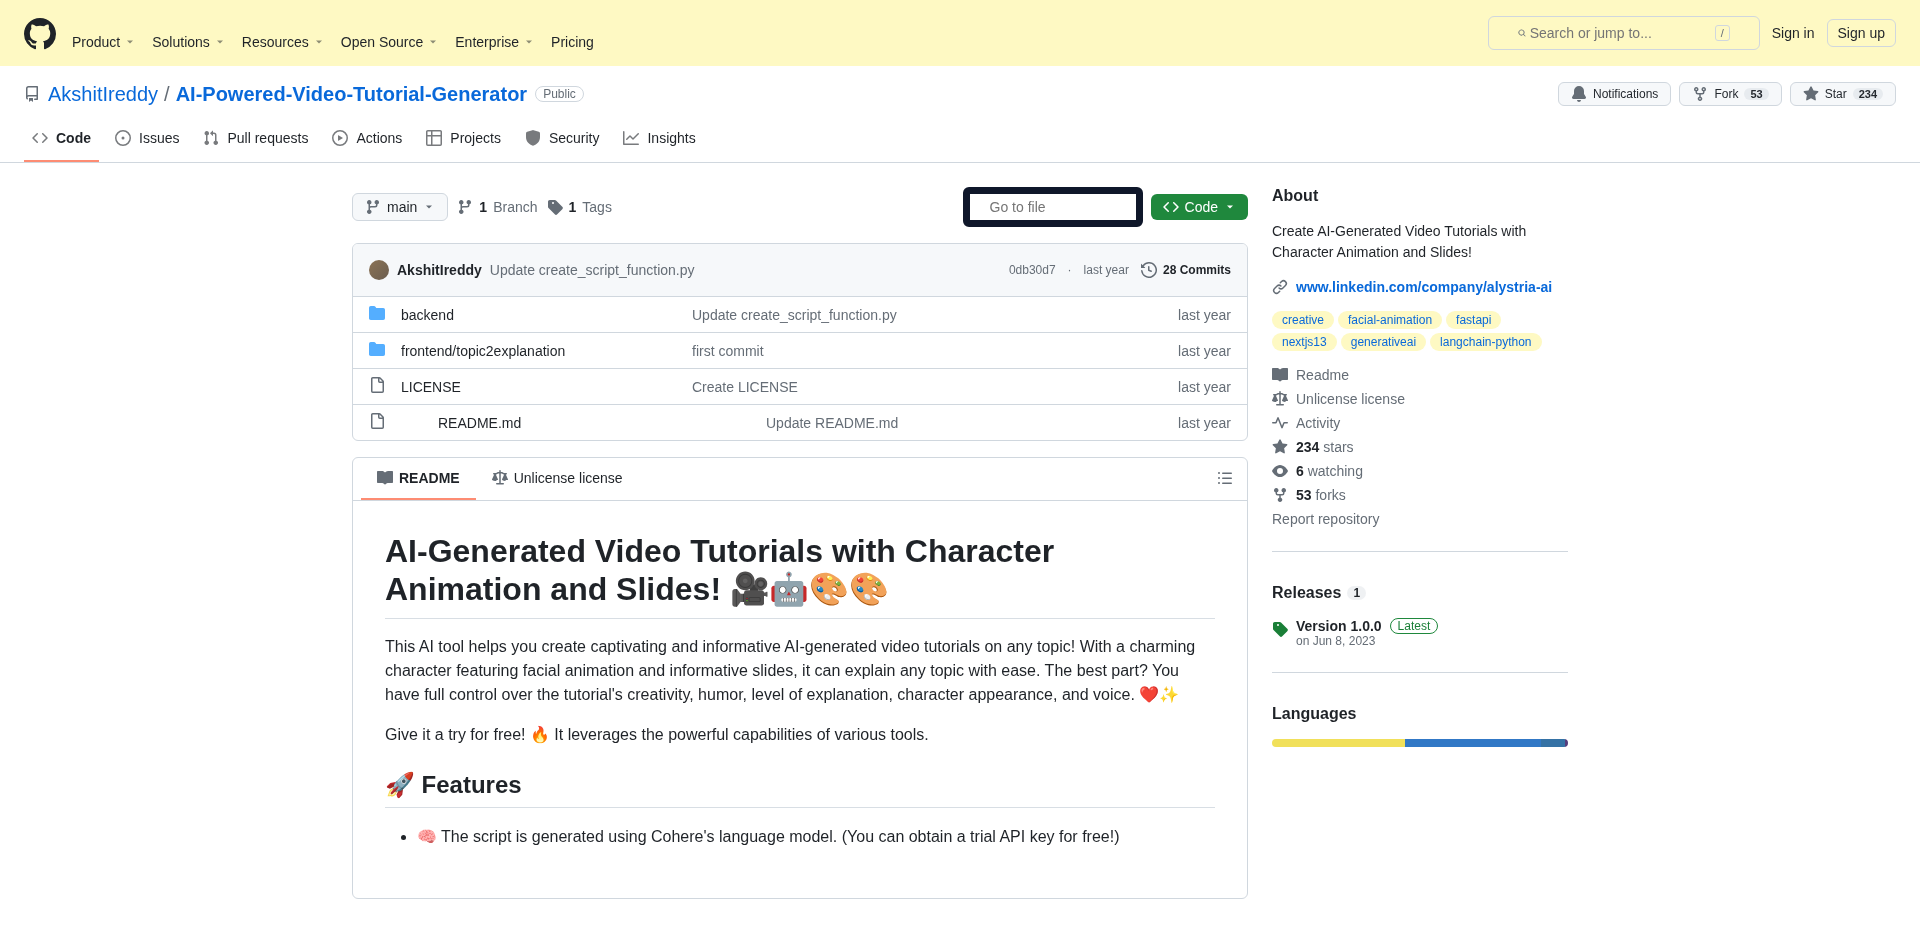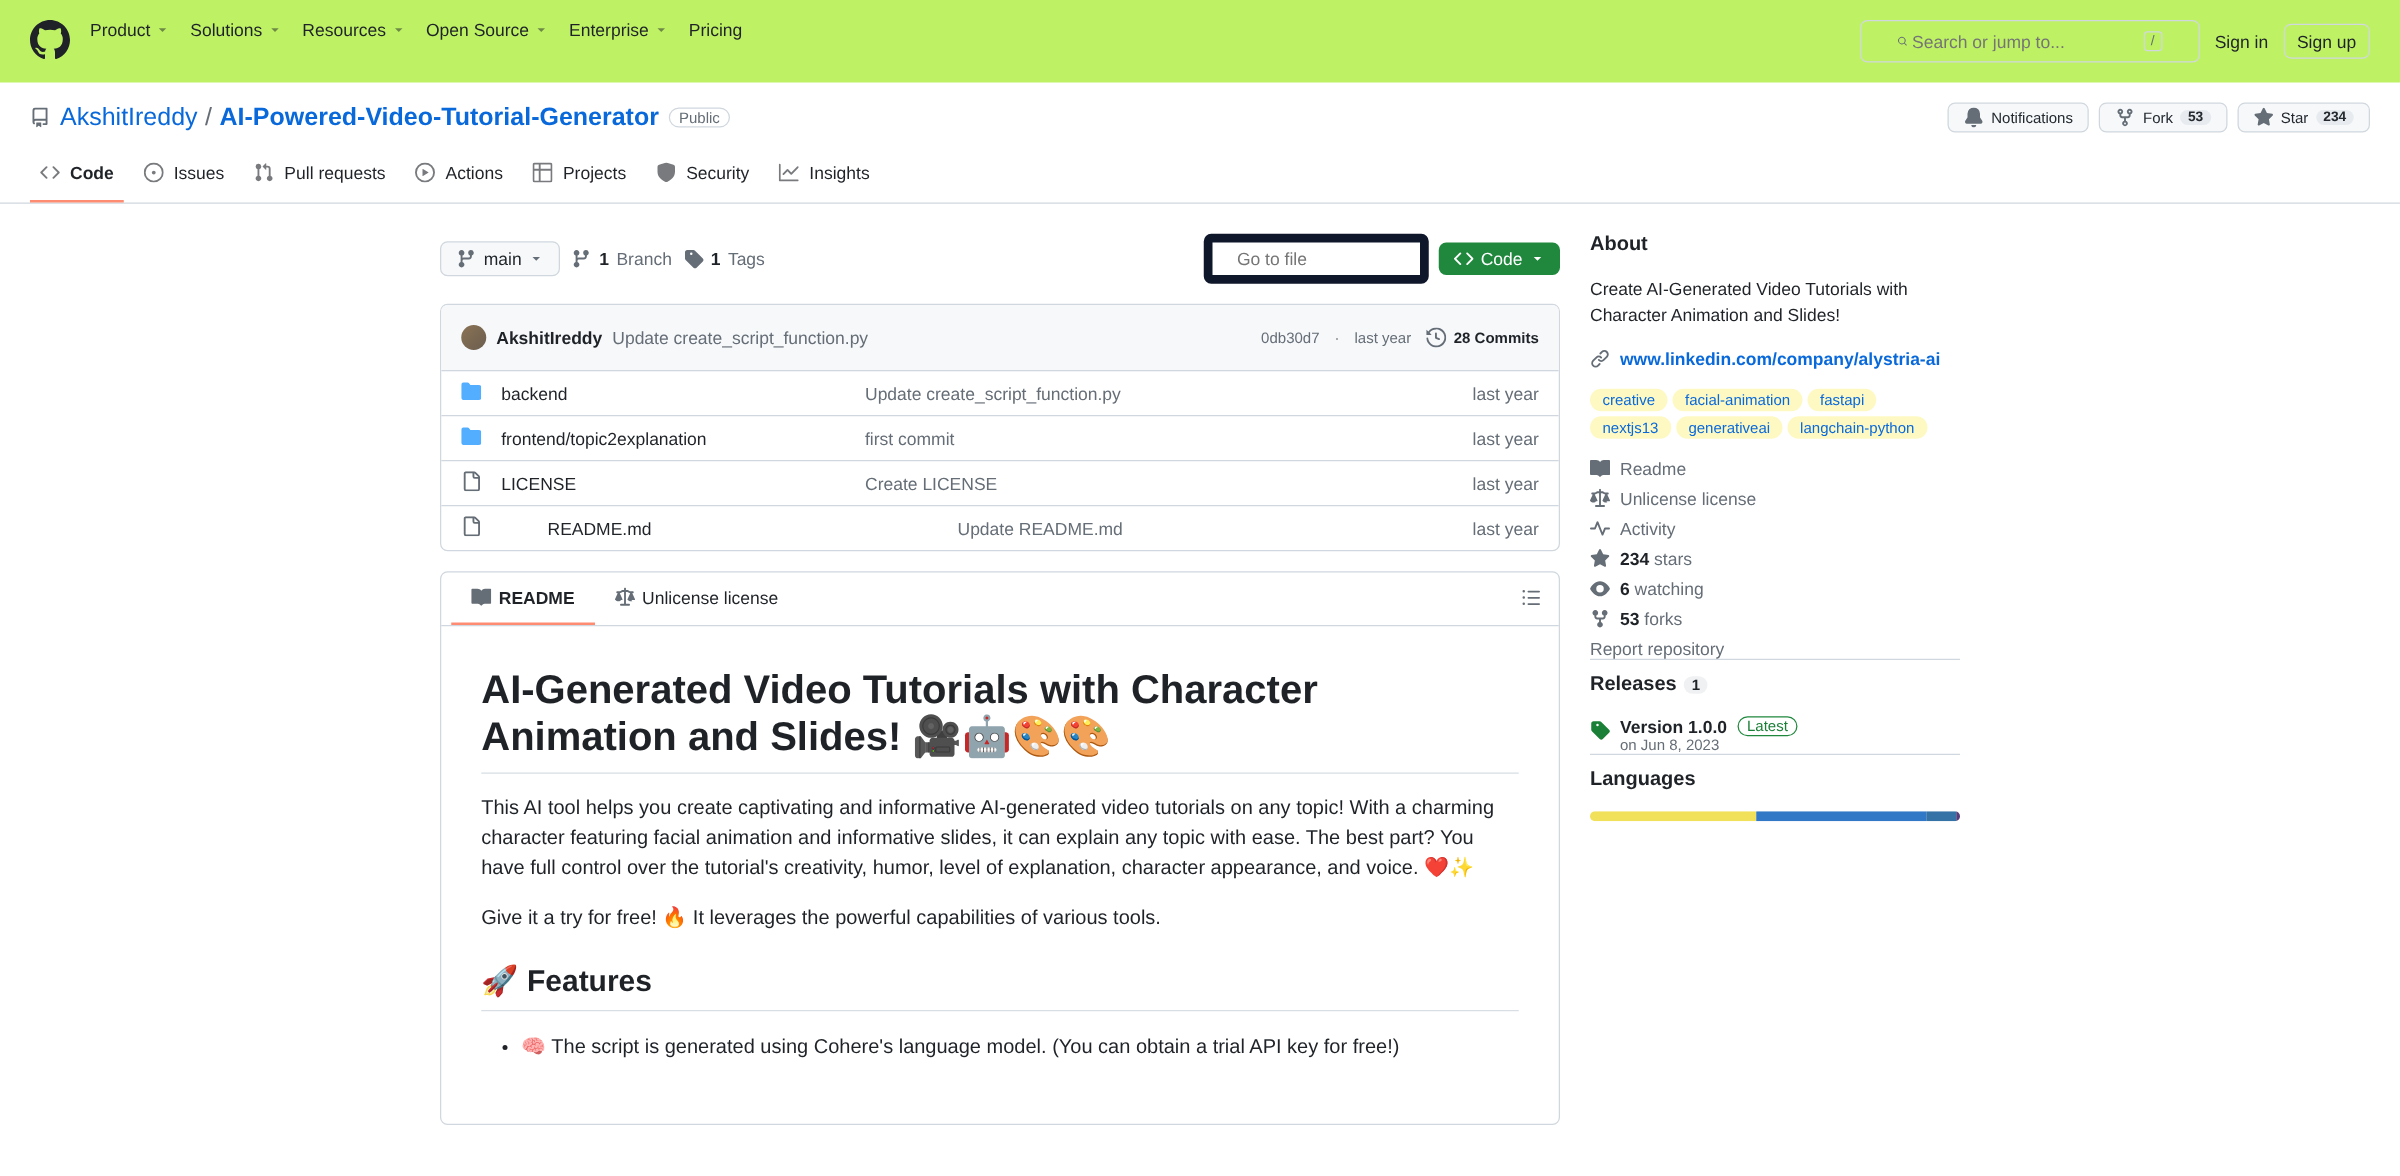--- a/index.html
+++ b/index.html
@@ -9,23 +9,23 @@
     }
     body {
       font-family: -apple-system, BlinkMacSystemFont, "Segoe UI", Helvetica, Arial, sans-serif;
       font-size: 14px;
       color: #1f2328;
       background: #ffffff;
     }
     
     .header {
       display: flex;
-      align-items: flex-start;
+      align-items: flex-end;
       padding: 16px 24px;
-      background: #bef264;
+      background: #fef9c3;
     }
     .logo {
       margin-right: 16px;
     }
     .logo svg {
       display: block;
     }
     .nav-menu {
       display: flex;
       align-items: center;
@@ -397,21 +397,22 @@
     .readme-content ul {
       padding-left: 32px;
       margin-bottom: 16px;
     }
     .readme-content li {
       line-height: 1.6;
       font-size: 16px;
     }
     
     .sidebar-section {
-      margin-bottom: 11px;
+      margin-bottom: 32px;
+      padding-bottom: 24px;
       border-bottom: 1px solid #d0d7de;
     }
     .sidebar-section:last-child {
       border-bottom: none;
     }
     .sidebar-heading {
       font-size: 16px;
       font-weight: 600;
       margin-bottom: 16px;
     }

